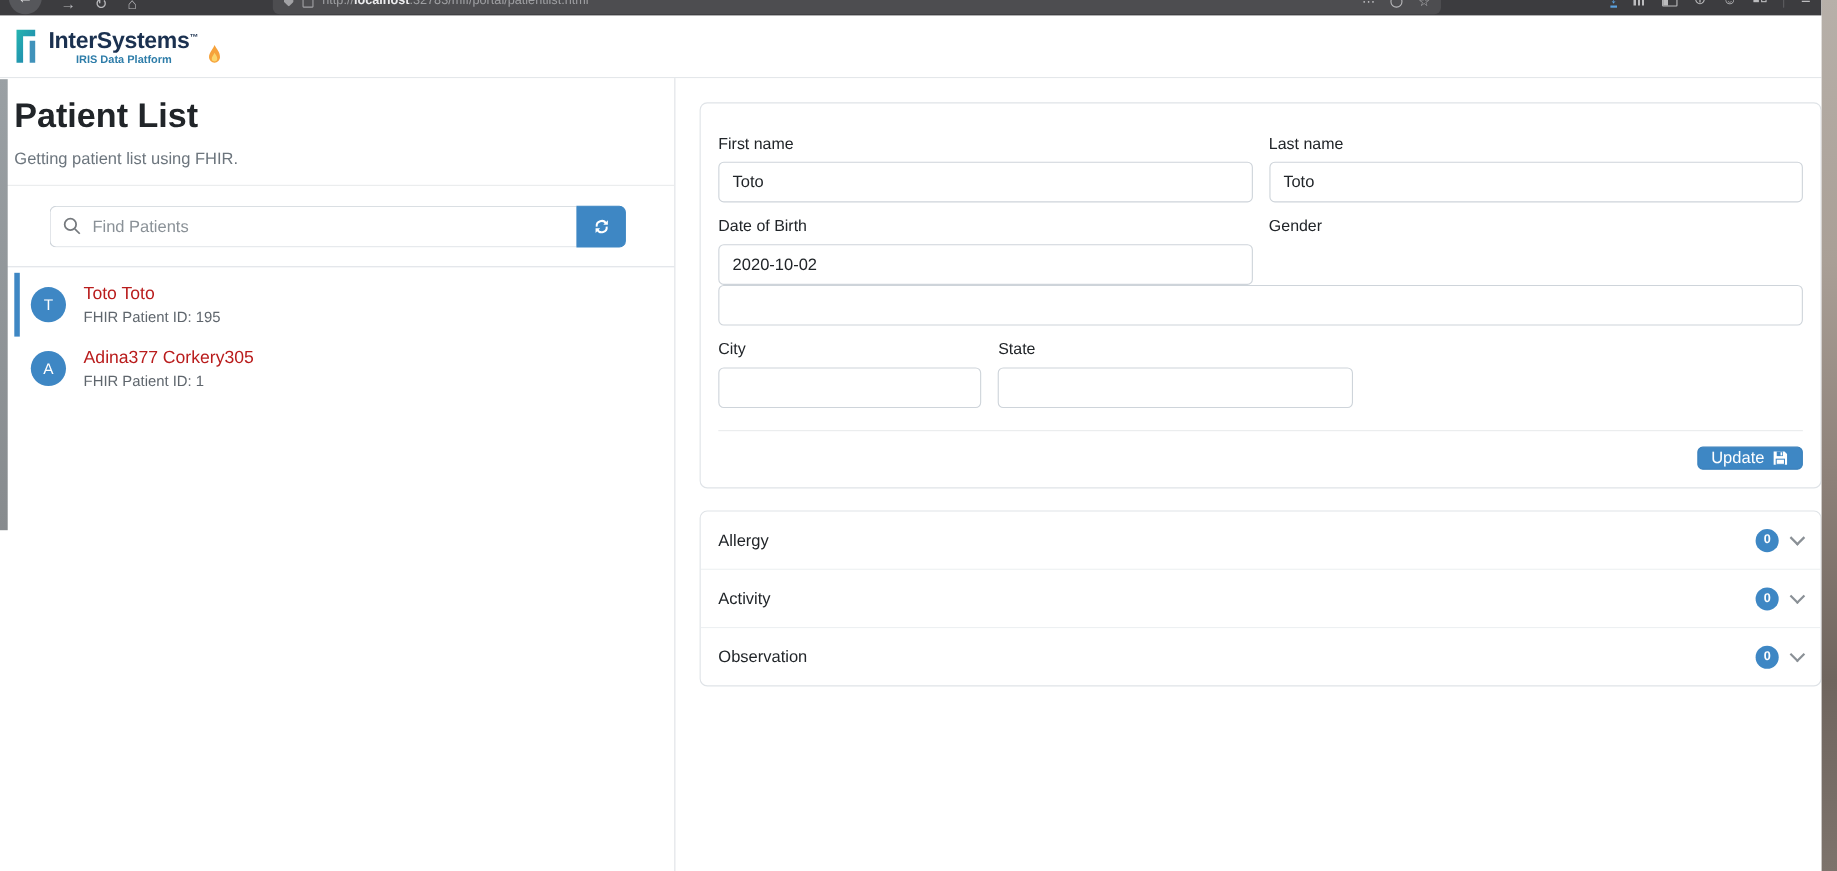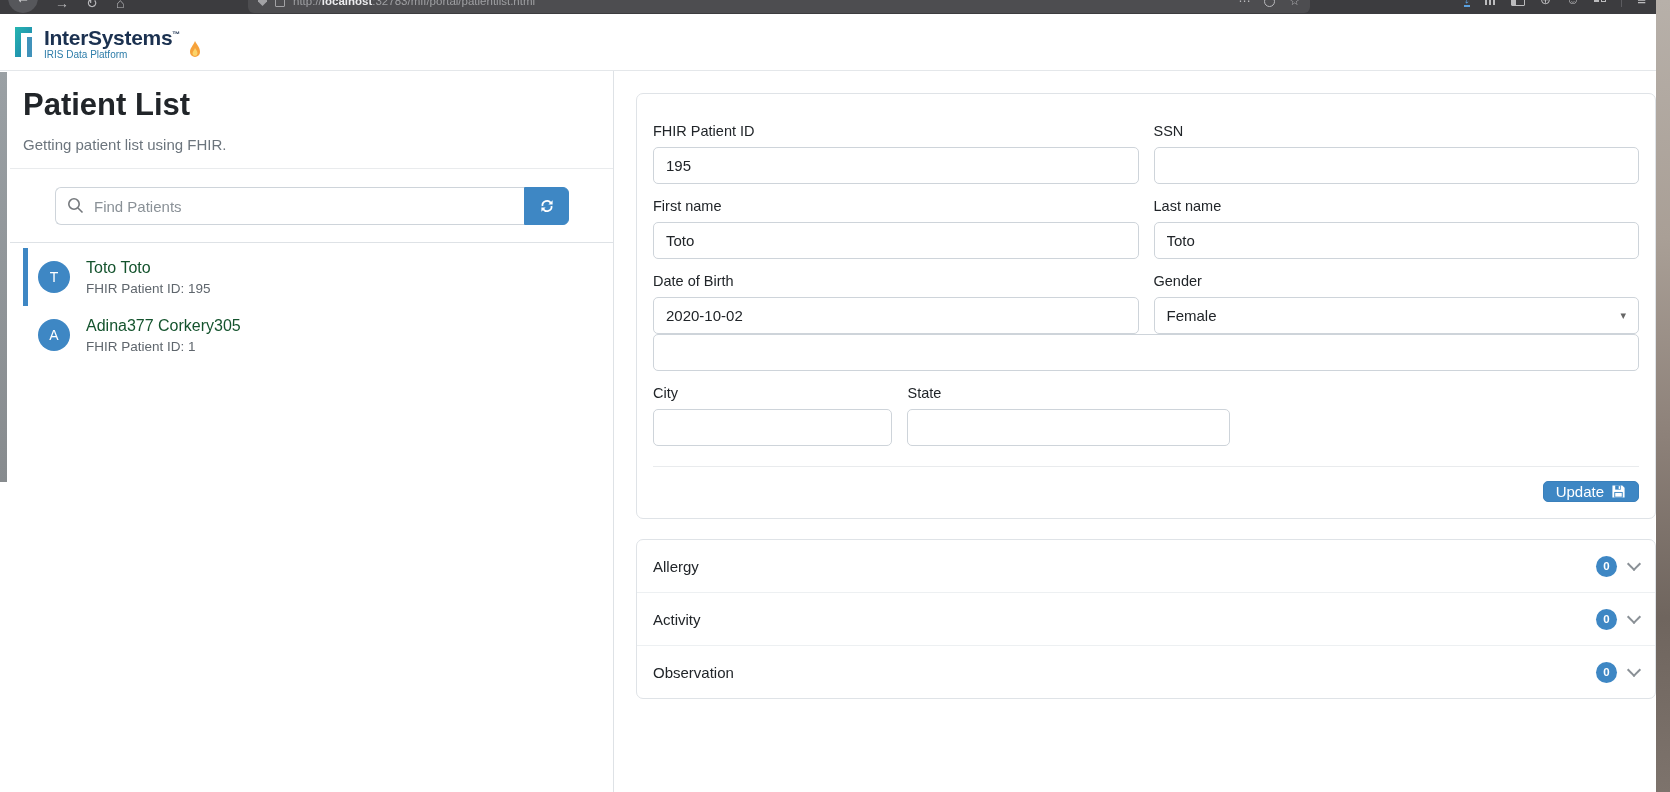--- a/index.html
+++ b/index.html
@@ -38,47 +38,47 @@
   .blocks i:last-child{background:transparent;border:1px solid #bcbcbe;width:3px;height:3px;}
   .vsep{width:1px;height:14px;background:#5c5c60;}
 
   
   .brand-bar{height:56px;border-bottom:1px solid #e4e7ea;display:flex;align-items:center;
     padding-left:11px;background:#fff;}
   .logo{display:flex;align-items:center;}
   .logo-text{margin-left:7px;}
   .brand-name{font-size:21px;font-weight:bold;color:#1b3150;letter-spacing:-.3px;line-height:20px;}
   .brand-name sup{font-size:8px;}
-  .brand-sub{font-size:10px;font-weight:normal;color:#2e7da9;margin-top:1px;}
+  .brand-sub{font-size:10px;font-weight:bold;color:#2e7da9;margin-top:1px;margin-left:25px;}
   .flame{margin:16px 0 0 8px;}
 
   
   .main{display:flex;height:722px;}
-  .left-panel{width:677px;box-sizing:border-box;border-right:1px solid #dee2e6;padding:0 0 0 23px;}
+  .left-panel{width:677px;box-sizing:border-box;border-right:1px solid #dee2e6;padding:0 0 0 13px;}
   .right-panel{flex:1;padding:22px 0 0 22px;box-sizing:border-box;}
 
   
   .page-title{font-size:31px;font-weight:bold;margin:16px 0 0;color:#212529;}
   .page-sub{font-size:15px;color:#6c757d;margin-top:13px;}
   .panel-hr{border:none;border-top:1px solid #e9ebed;margin:15px 0 0 -13px;}
   .search-row{display:flex;margin:18px 44px 0 32px;position:relative;}
   .search-input{flex:1;height:38px;box-sizing:border-box;border:1px solid #ced4da;border-right:none;
     border-radius:6px 0 0 6px;padding:0 10px 0 38px;font-size:15px;color:#495057;outline:none;
     font-family:inherit;}
   .search-input::placeholder{color:#8a9197;}
   .search-ic{position:absolute;left:12px;top:10px;}
   .refresh-btn{width:45px;border:1px solid #3e87c4;background:#3e87c4;border-radius:0 6px 6px 0;
     display:flex;align-items:center;justify-content:center;cursor:pointer;}
   .list-hr{border:none;border-top:1px solid #dee2e6;margin:17px 0 0 -13px;}
   .patient-list{margin-top:5px;}
   .patient-item{display:flex;align-items:center;padding:10px 0;border-left:5px solid transparent;cursor:pointer;}
   .patient-item.selected{border-left-color:#3e87c4;}
   .avatar{width:32px;height:32px;border-radius:50%;background:#3e87c4;color:#fff;font-size:14px;
     display:flex;align-items:center;justify-content:center;margin:0 16px 0 10px;flex:0 0 32px;}
-  .p-name{font-size:16px;color:#14532d;line-height:1.25;}
+  .p-name{font-size:16px;color:#b91c1c;line-height:1.25;}
   .p-meta{font-size:13.5px;color:#5f666d;margin-top:3px;}
 
   
   .card{width:1020px;box-sizing:border-box;background:#fff;border:1px solid #dfe3e7;border-radius:7px;}
   .details-card{padding:15px 16px 16px;}
   .card-title{font-size:17px;font-weight:bold;color:#212529;}
   .row2{display:grid;grid-template-columns:1fr 1fr;column-gap:15px;}
   .row3{display:grid;grid-template-columns:240fr 323fr 395fr;column-gap:15px;}
   .field label{display:block;font-size:14.5px;color:#212529;margin:14px 0 8px;}
   .tinput{width:100%;box-sizing:border-box;height:37px;border:1px solid #ced4da;border-radius:5px;
@@ -203,53 +203,39 @@
             <div class="p-name">Adina377 Corkery305</div>
             <div class="p-meta">FHIR Patient ID: 1</div>
           </div>
         </div>
       </div>
     </aside>
 
     <section class="right-panel">
       <div class="card details-card">
 
-        <div class="row2">
-          <div class="field">
-            <label>FHIR Patient ID</label>
-            <input class="tinput" type="text" value="195" style="">
-          </div>
-          <div class="field">
-            <label>SSN</label>
-            <input class="tinput" type="text" value="" style="">
-          </div>
-        </div>
 
         <div class="row2">
           <div class="field">
             <label>First name</label>
             <input class="tinput" type="text" value="Toto" style="">
           </div>
           <div class="field">
             <label>Last name</label>
             <input class="tinput" type="text" value="Toto" style="">
           </div>
         </div>
 
         <div class="row2">
           <div class="field">
             <label>Date of Birth</label>
             <input class="tinput" type="text" value="2020-10-02" style="">
           </div>
           <div class="field">
             <label>Gender</label>
-            <div class="tinput select">
-              <span>Female</span>
-              <span class="caret">▾</span>
-            </div>
           </div>
         </div>
 
         <div class="field">
           <input class="tinput" type="text" value="" style="">
         </div>
 
         <div class="row3">
           <div class="field">
             <label>City</label>

